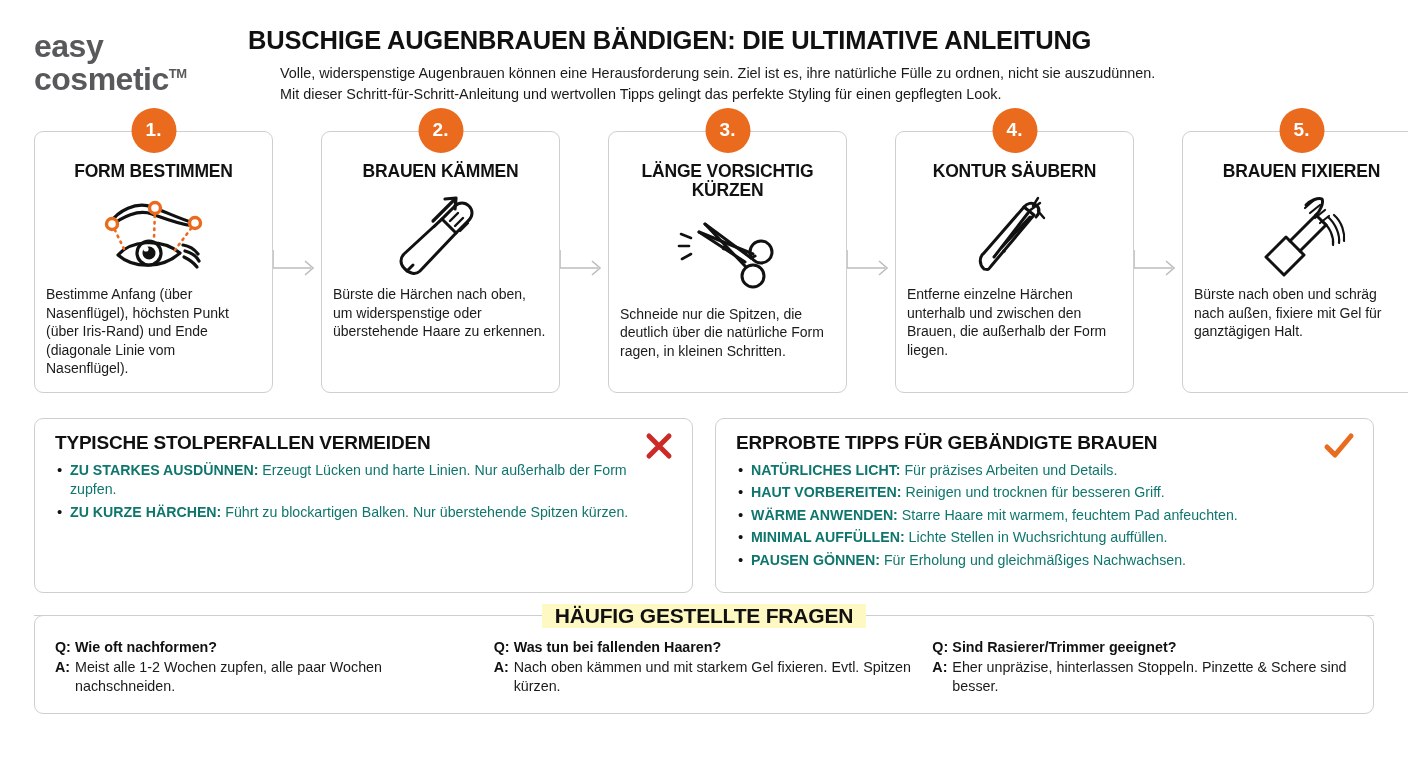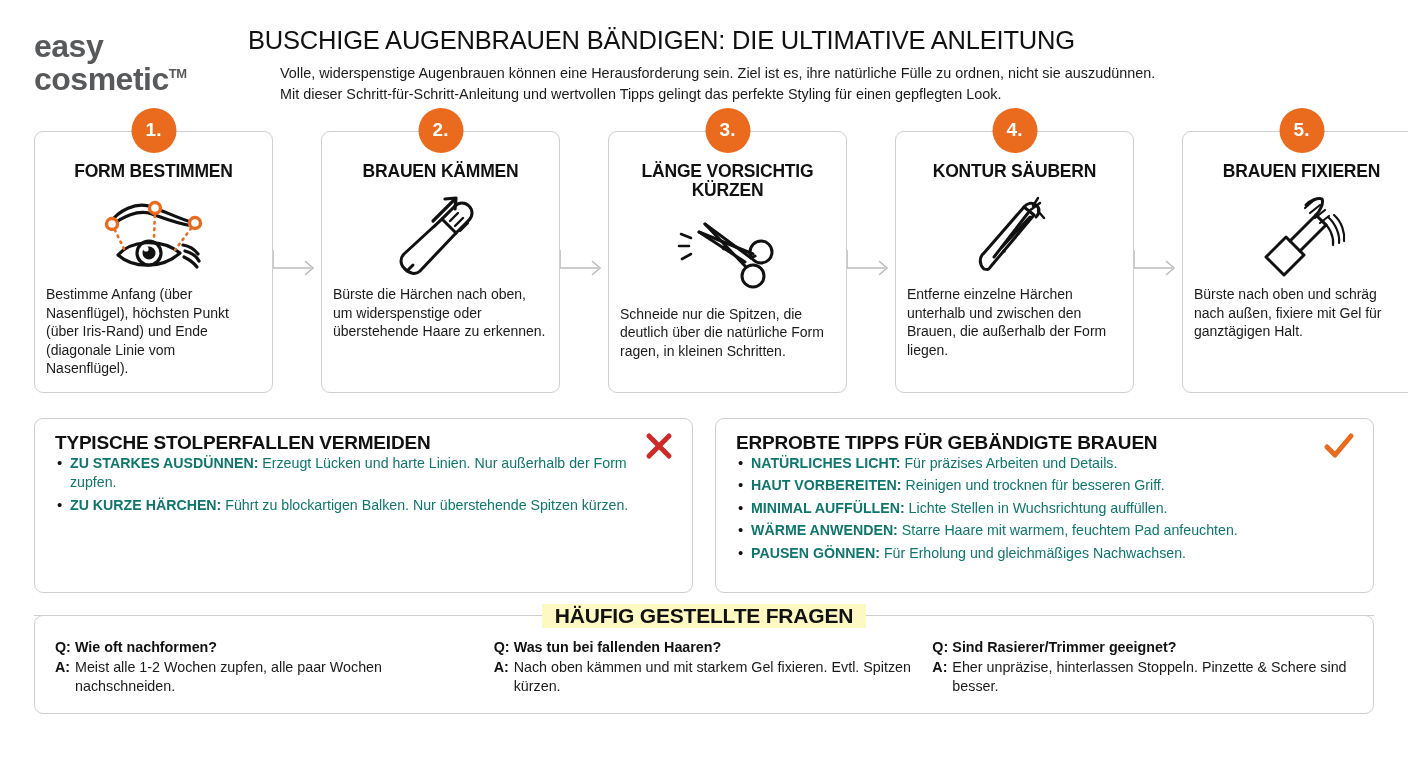--- a/index.html
+++ b/index.html
@@ -17,21 +17,21 @@
   .logo { width: 200px; flex: 0 0 200px; padding-top: 4px; }
   .logo-line1, .logo-line2 {
     font-weight: bold; color: #58595b; letter-spacing: -0.5px; line-height: 1.02;
   }
   .logo-line1 { font-size: 32px; }
   .logo-line2 { font-size: 32px; white-space: nowrap; }
   .logo-tm { font-size: 13px; vertical-align: super; font-weight: bold; }
 
   .head-text { flex: 1; padding-left: 14px; }
   .main-title {
-    font-size: 25.5px; font-weight: normal; letter-spacing: -0.2px;
+    font-size: 25.5px; font-weight: bold; letter-spacing: -0.2px;
     color: #111; line-height: 1.1; margin-bottom: 9px;
   }
   .subtitle { font-size: 14.4px; line-height: 1.45; color: #1a1a1a; margin-left: 32px; }
 
   
   .steps {
     position: relative; display: flex; gap: 0;
     padding: 0 34px; margin-top: 26px; align-items: stretch;
   }
   .step-wrap { position: relative; display: flex; align-items: stretch; }
@@ -62,21 +62,21 @@
   .connector svg { position: absolute; top: 50%; left: 0; transform: translateY(-50%); }
 
   
   .panels { display: flex; gap: 22px; padding: 0 34px; margin-top: 25px; }
   .panel {
     flex: 1; border: 1.3px solid #cfcfcf; border-radius: 9px; background: #fff;
     padding: 13px 18px 14px 20px; position: relative; min-height: 175px;
   }
   .panel-title {
     font-size: 19px; font-weight: bold; letter-spacing: -0.2px; color: #111;
-    padding-right: 44px;
+    margin-bottom: 7px; padding-right: 44px;
   }
   .panel-mark { position: absolute; right: 18px; top: 12px; }
   .panel ul { list-style: none; }
   .panel li {
     font-size: 14.2px; line-height: 1.37; color: #0f766e;
     padding-left: 15px; position: relative; margin-bottom: 3px;
   }
   .panel li::before {
     content: "\2022"; position: absolute; left: 2px; top: -1px; font-size: 15px; color: #111;
   }
@@ -311,22 +311,22 @@
     <div class="panel">
       <div class="panel-title">ERPROBTE TIPPS FÜR GEBÄNDIGTE BRAUEN</div>
       <div class="panel-mark">
         <svg width="32" height="30" viewBox="0 0 32 30">
           <path d="M4 16 L12 24 L28 5" fill="none" stroke="#ea6a1e" stroke-width="5" stroke-linecap="round" stroke-linejoin="round"></path>
         </svg>
       </div>
       <ul>
         <li><b>NATÜRLICHES LICHT:</b><span> Für präzises Arbeiten und Details.</span></li>
         <li><b>HAUT VORBEREITEN:</b><span> Reinigen und trocknen für besseren Griff.</span></li>
+        <li><b>WÄRME ANWENDEN:</b><span> Starre Haare mit warmem, feuchtem Pad anfeuchten.</span></li>
         <li><b>MINIMAL AUFFÜLLEN:</b><span> Lichte Stellen in Wuchsrichtung auffüllen.</span></li>
-        <li><b>WÄRME ANWENDEN:</b><span> Starre Haare mit warmem, feuchtem Pad anfeuchten.</span></li>
         <li><b>PAUSEN GÖNNEN:</b><span> Für Erholung und gleichmäßiges Nachwachsen.</span></li>
       </ul>
     </div>
 
   </div>
 
   <div class="faq-outer">
     <div class="faq-heading-row">
       <div class="faq-rule"></div>
       <div class="faq-title">HÄUFIG GESTELLTE FRAGEN</div>

